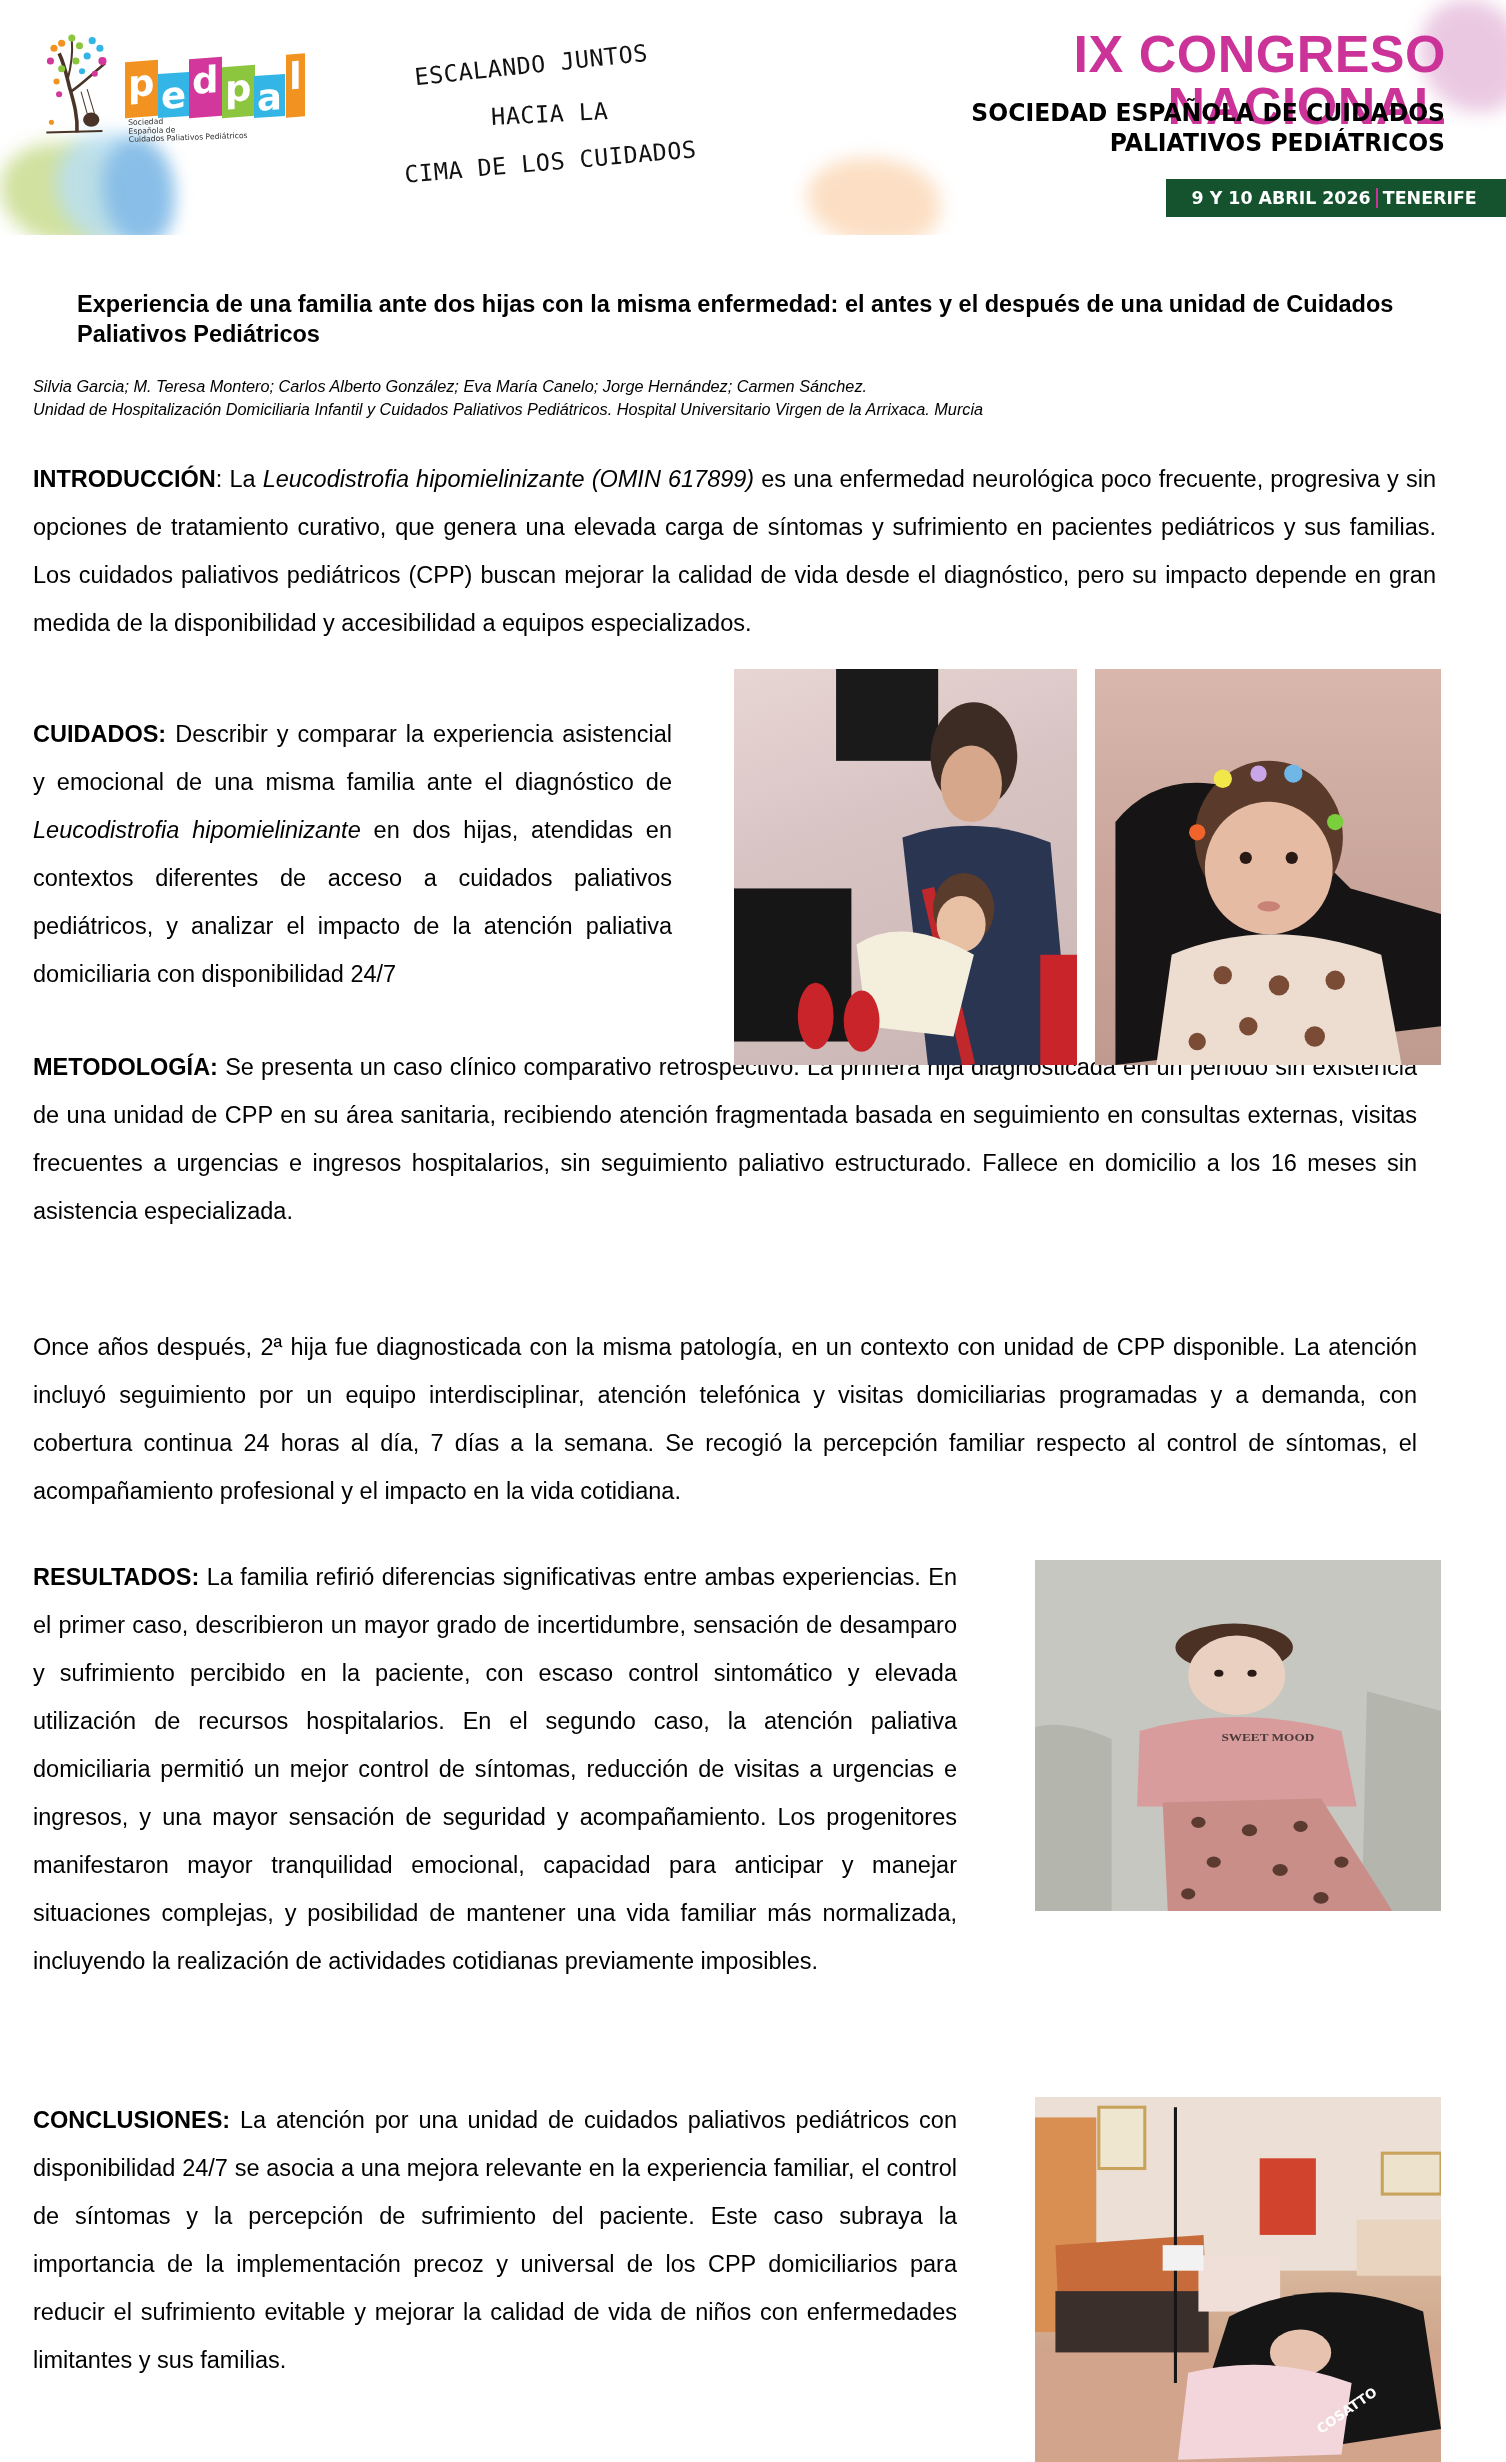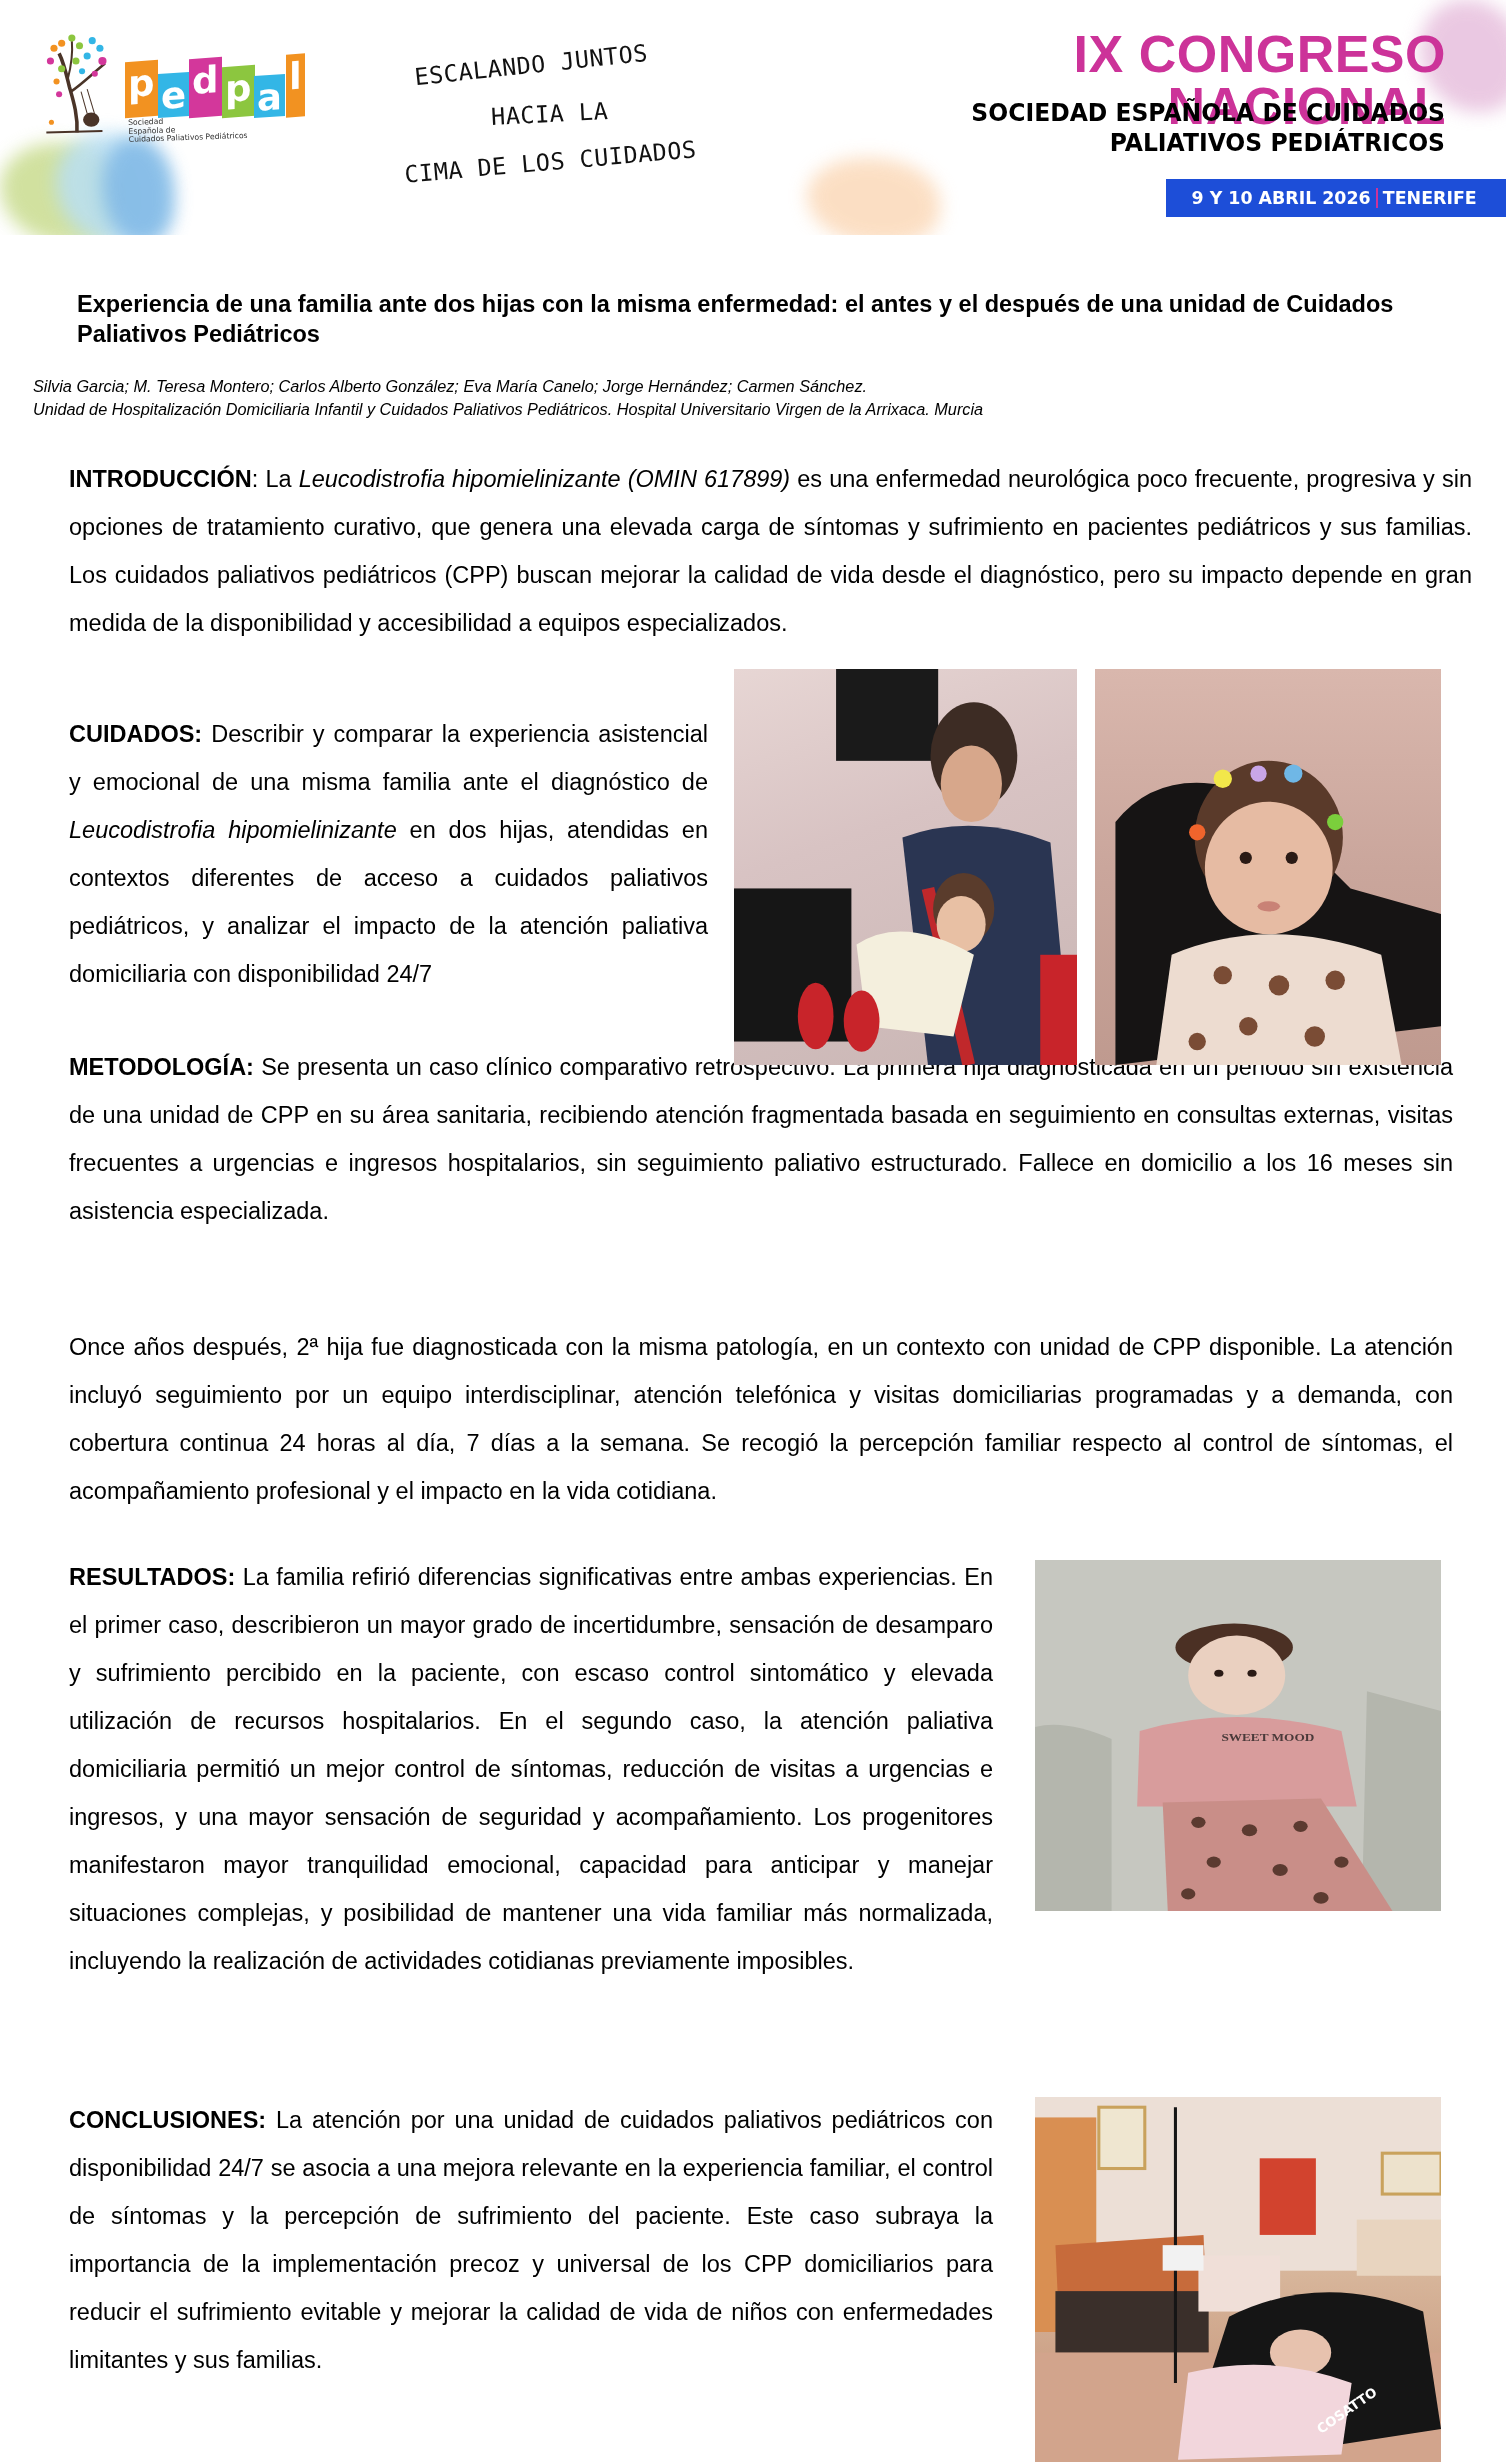--- a/index.html
+++ b/index.html
@@ -28,28 +28,28 @@
   .logo-sub { position: absolute; left: 92px; top: 91px; font-family: "DejaVu Sans", sans-serif; font-size: 7.7px; line-height: 8.7px; color: #333; transform: rotate(-2deg); transform-origin: left top; }
 
   .slogan { position: absolute; left: 404px; top: 41px; width: 347px; height: 153px; font-family: "DejaVu Sans Mono", monospace; font-size: 23.5px; color: #111; }
   .slogan div { position: absolute; white-space: nowrap; letter-spacing: 0.5px; }
   .slogan .l1 { left: 10.2px; top: 10.2px; transform: rotate(-6deg); }
   .slogan .l2 { left: 87px; top: 59px; transform: rotate(-3deg); }
   .slogan .l3 { left: 0px; top: 107px; transform: rotate(-5deg); }
 
   .congress { position: absolute; left: 787px; top: 28px; width: 659px; text-align: right; font-family: Liberation Sans, sans-serif; font-weight: bold; color: #cc3399; font-size: 52px; line-height: 1; letter-spacing: 0.5px; }
   .society { position: absolute; left: 868px; top: 97px; width: 577px; text-align: right; font-family: "DejaVu Sans", sans-serif; font-weight: bold; font-size: 25.5px; line-height: 30px; color: #000; transform: scaleX(.92); transform-origin: right center; }
-  .date-bar { position: absolute; left: 1166px; top: 179px; width: 340px; height: 38px; background: #1d4ed8; color: #fff; font-family: "DejaVu Sans", sans-serif; font-weight: bold; font-size: 17.4px; display: flex; align-items: center; padding-left: 25.5px; }
+  .date-bar { position: absolute; left: 1166px; top: 179px; width: 340px; height: 38px; background: #14532d; color: #fff; font-family: "DejaVu Sans", sans-serif; font-weight: bold; font-size: 17.4px; display: flex; align-items: center; padding-left: 25.5px; }
   .date-bar .sep { display: inline-block; width: 2px; height: 20.4px; background: #cc3399; margin: 0 5.1px; }
 
   
   .title { position: absolute; left: 33px; top: 289px; width: 1415px; font-weight: bold; font-size: 23.5px; line-height: 30px; margin-left: 44px; }
   .authors { position: absolute; left: 33px; top: 375px; width: 1328px; font-style: italic; font-size: 16.3px; line-height: 22.5px; }
 
-  .para { position: absolute; left: 33px; font-size: 23.5px; line-height: 48px; text-align: justify; margin-left: 36px; }
+  .para { position: absolute; left: 33px; font-size: 23.5px; line-height: 48px; text-align: justify; }
   .para b { font-weight: bold; }
   .para i { font-style: italic; }
   .intro { top: 455px; width: 1403px; }
   .objetivo { top: 710px; width: 639px; }
   .metodo { top: 1043px; width: 1384px; }
   .once { top: 1323px; width: 1384px; }
   .result { top: 1553px; width: 924px; }
   .concl { top: 2096px; width: 924px; }
 
   

